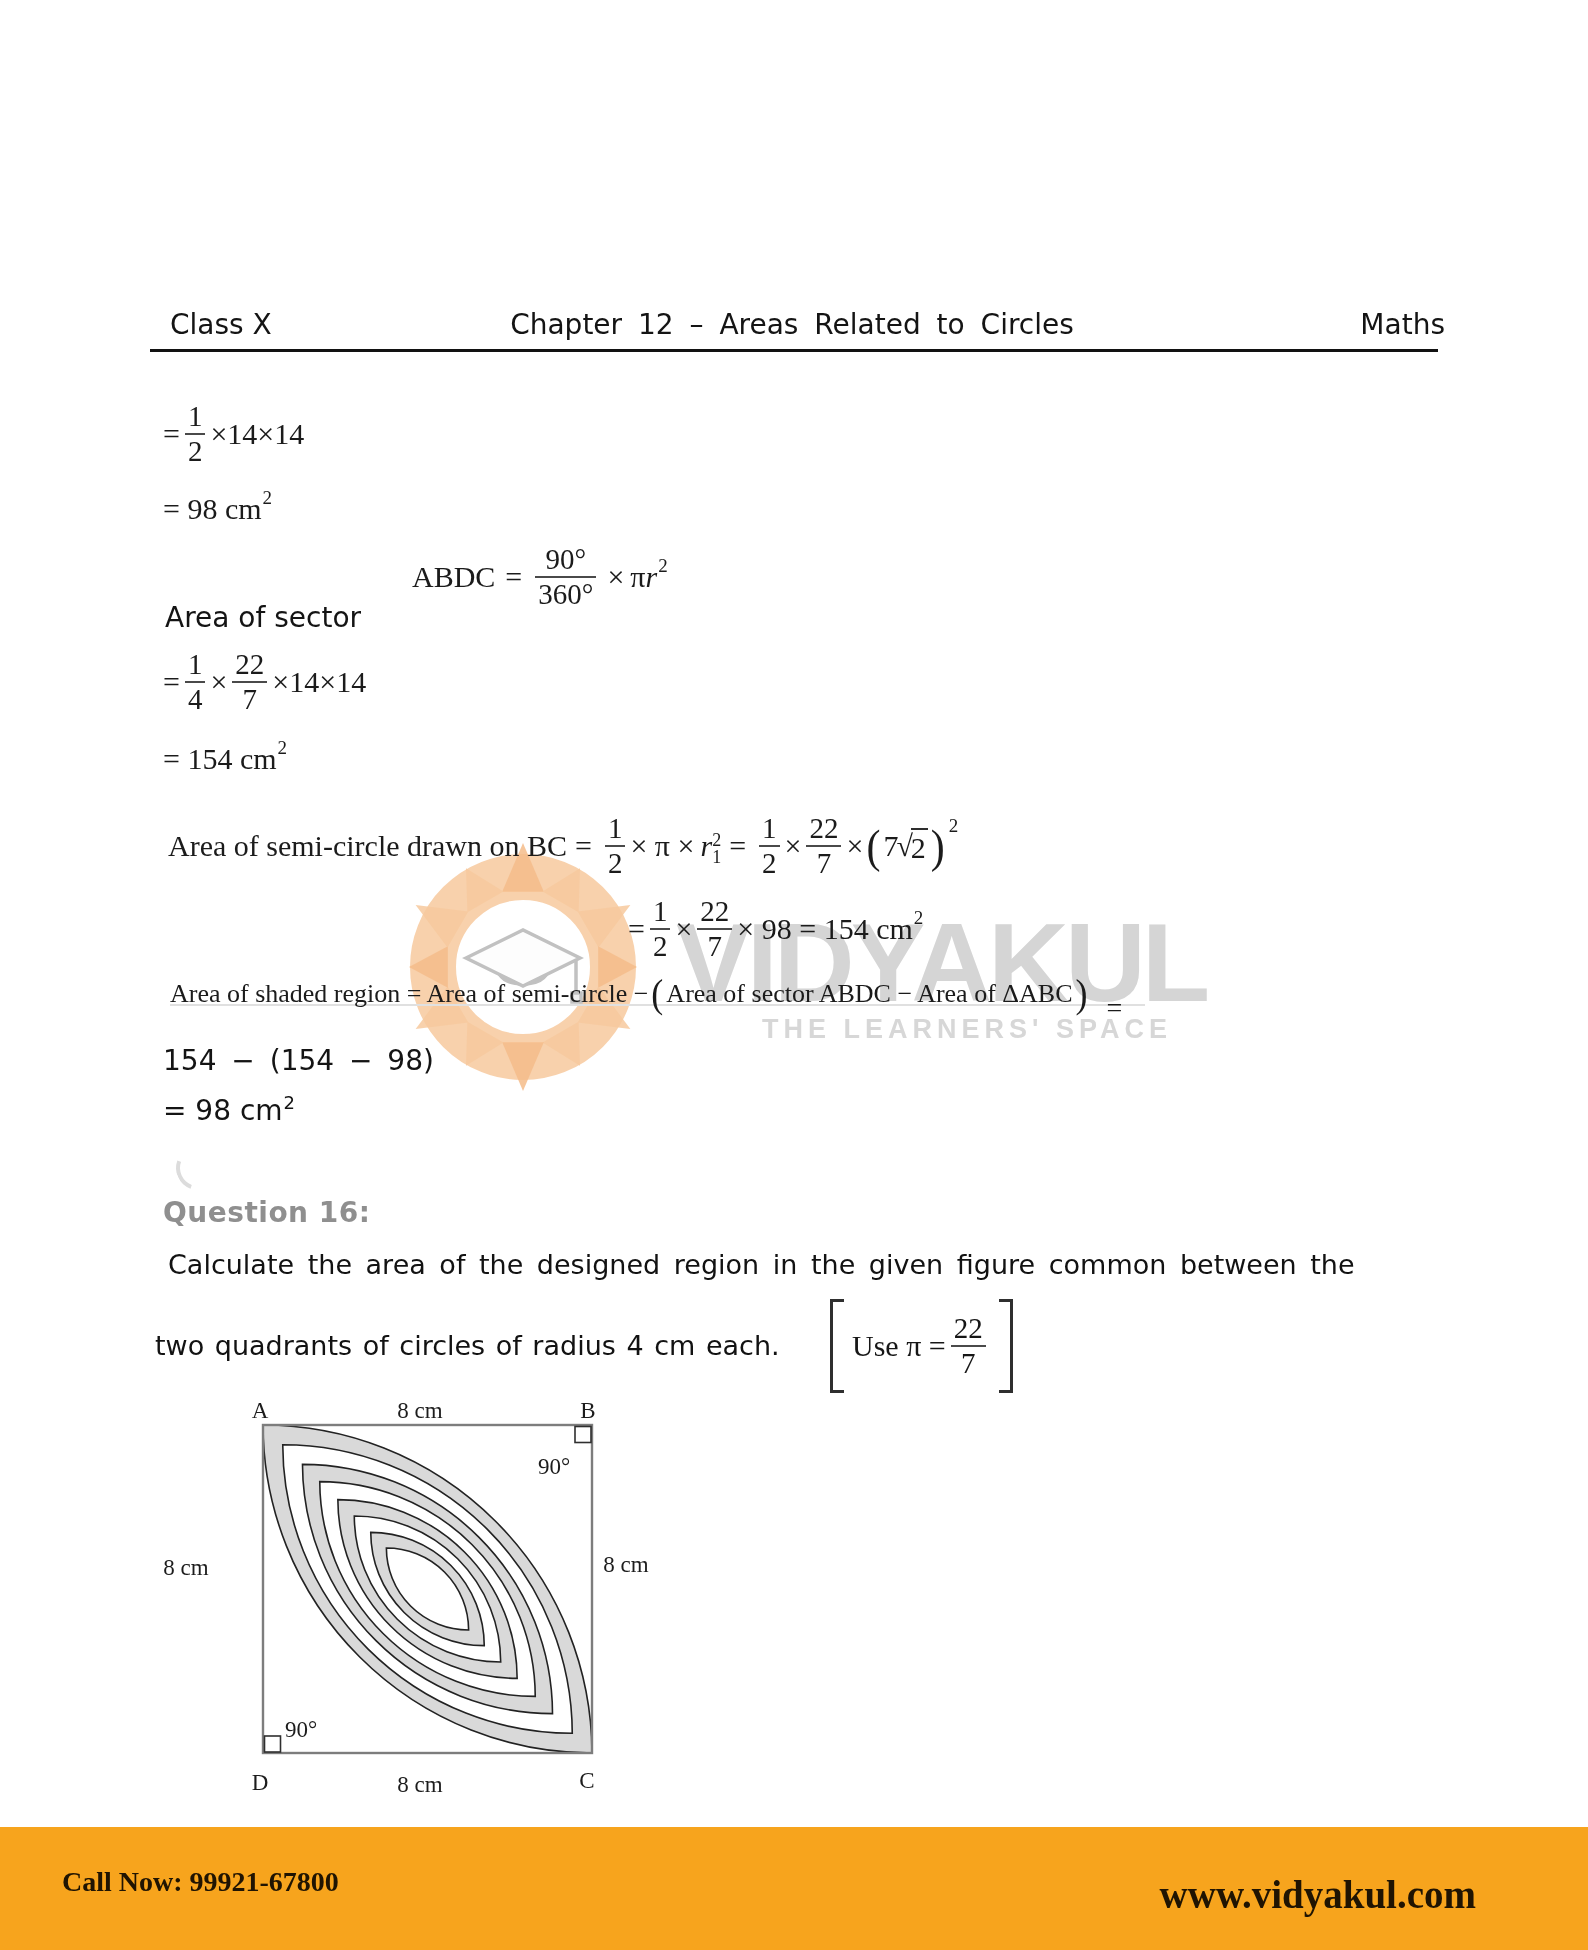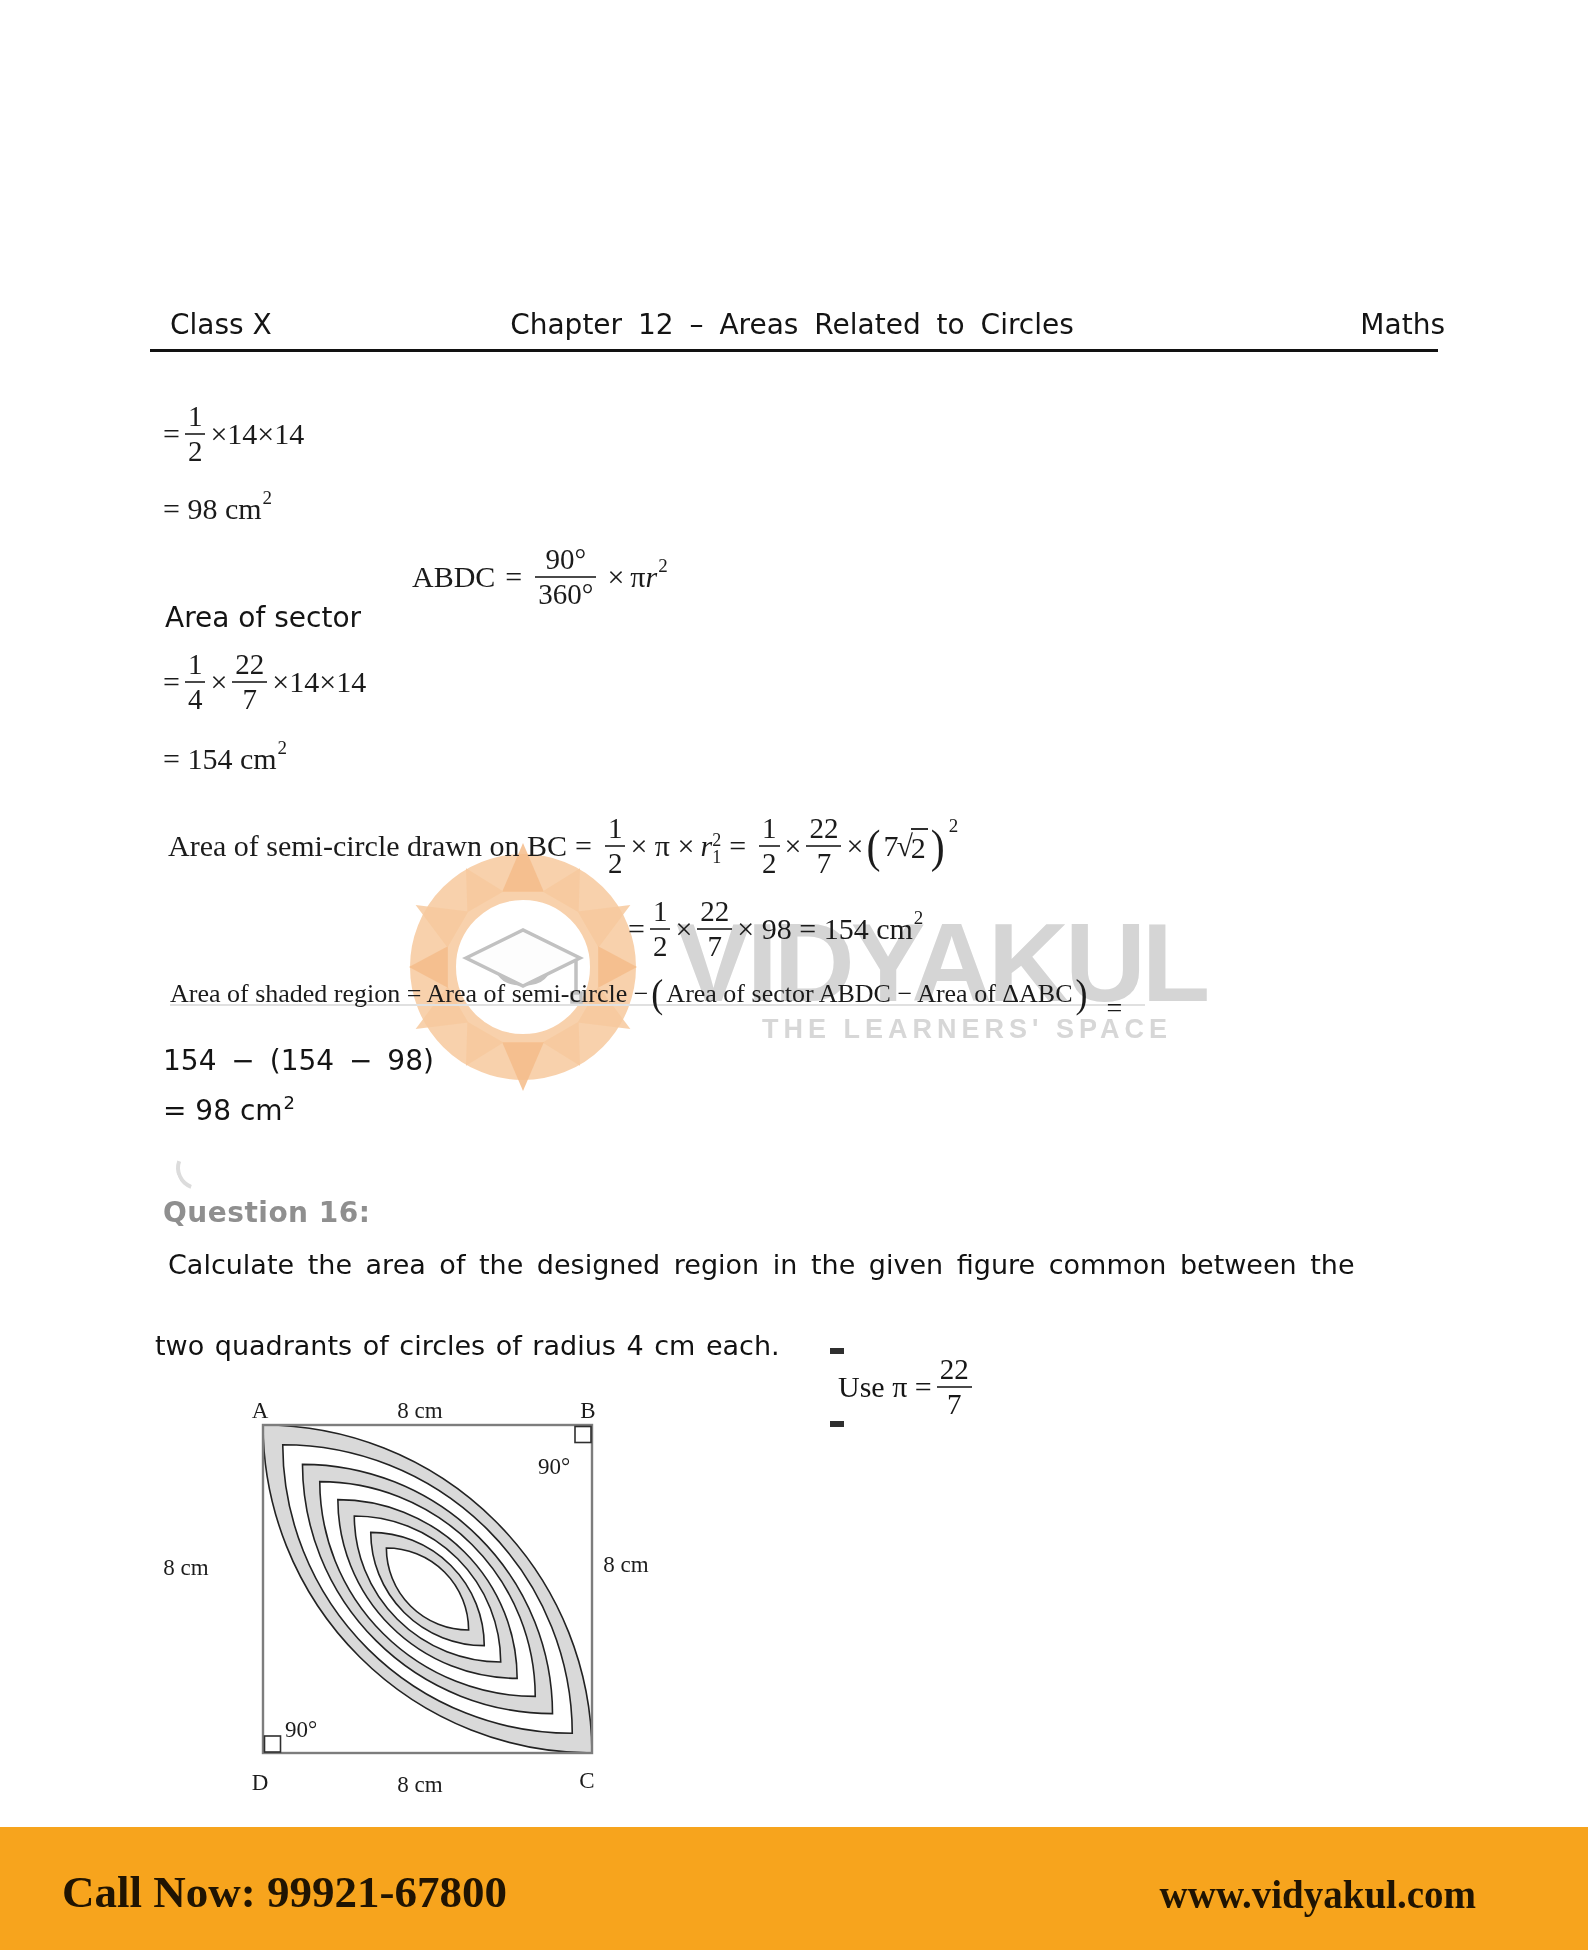--- a/index.html
+++ b/index.html
@@ -198,21 +198,21 @@
   <div class="abs sansline" style="left:163px;top:1044px;word-spacing:6px;">154 − (154 − 98)</div>
 
   <div class="abs sansline" style="left:163px;top:1094px;">
     <span>= 98 cm</span><span class="sup" style="font-size:18px;">2</span>
   </div>
 
   <div class="abs qhead" style="left:163px;top:1196px;">Question 16:</div>
   <div class="abs qtext" style="left:168px;top:1249px;width:1270px;word-spacing:5px;">Calculate the area of the designed region in the given figure common between the</div>
   <div class="abs qtext" style="left:155px;top:1330px;">two quadrants of circles of radius 4 cm each.</div>
 
-  <div class="abs bracketbox" style="left:830px;top:1348px;flex-direction:column;">
+  <div class="abs bracketbox" style="left:830px;top:1299px;">
     <span class="brk l"></span>
     <span class="brkinner">
       <span>Use π =</span>
       <span class="frac">
           <span class="fn">22</span>
           <span class="bar"></span>
           <span class="fd">7</span>
         </span>
     </span>
     <span class="brk r"></span>
@@ -240,15 +240,15 @@
     <text class="figtext" x="396" y="82" text-anchor="middle">90°</text>
     <text class="figtext" x="28" y="183" text-anchor="middle">8 cm</text>
     <text class="figtext" x="468" y="180" text-anchor="middle">8 cm</text>
     <text class="figtext" x="143" y="345" text-anchor="middle">90°</text>
     <text class="figtext" x="102" y="398" text-anchor="middle">D</text>
     <text class="figtext" x="262" y="400" text-anchor="middle">8 cm</text>
     <text class="figtext" x="429" y="396" text-anchor="middle">C</text>
   </svg>
 
   <div class="abs footer"></div>
-  <div class="abs foot-text" style="left:62px;top:1866px;font-size:45px;">Call Now: 99921-67800</div>
+  <div class="abs foot-text" style="left:62px;top:1866px;font-size:28px;">Call Now: 99921-67800</div>
   <div class="abs foot-text" style="right:112px;top:1872px;font-size:39px;">www.vidyakul.com</div>
 </div>
 
 </body></html>

